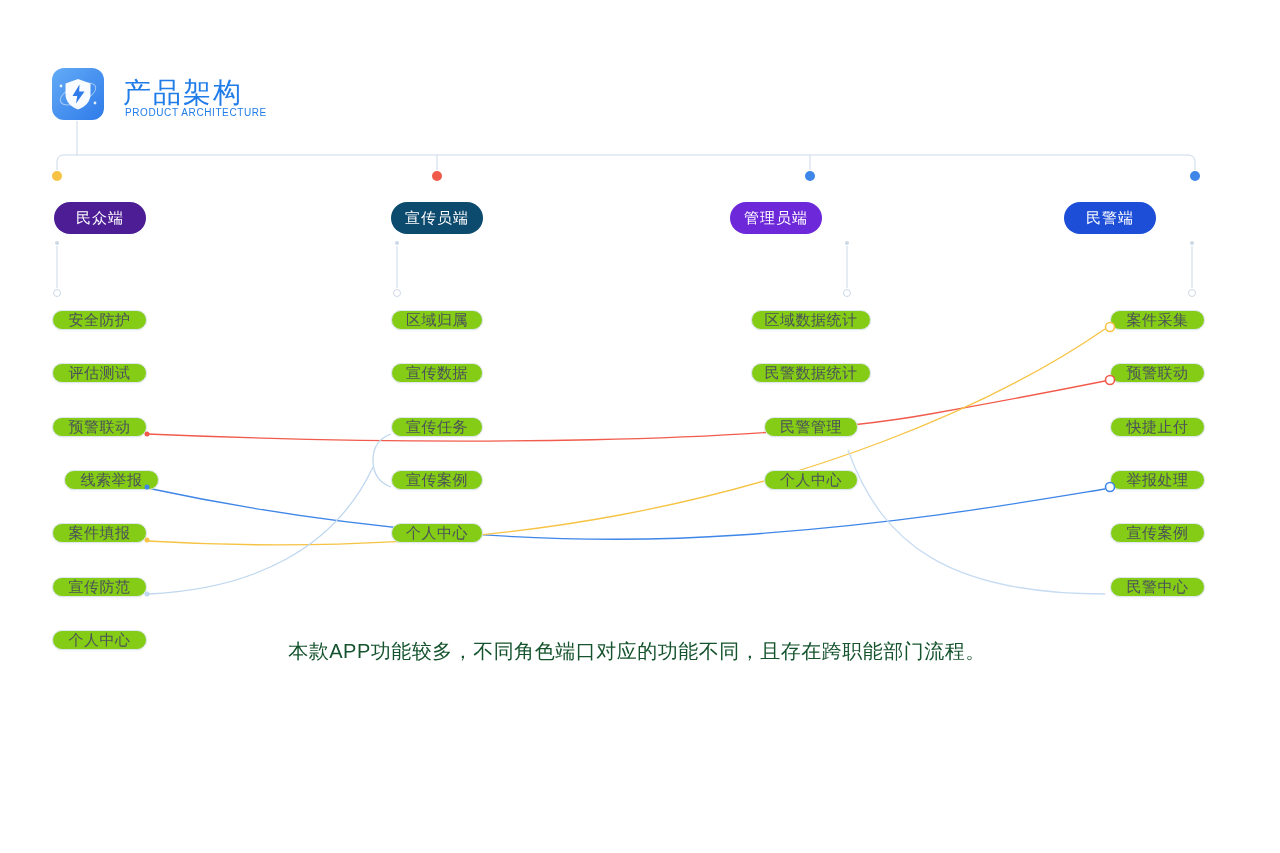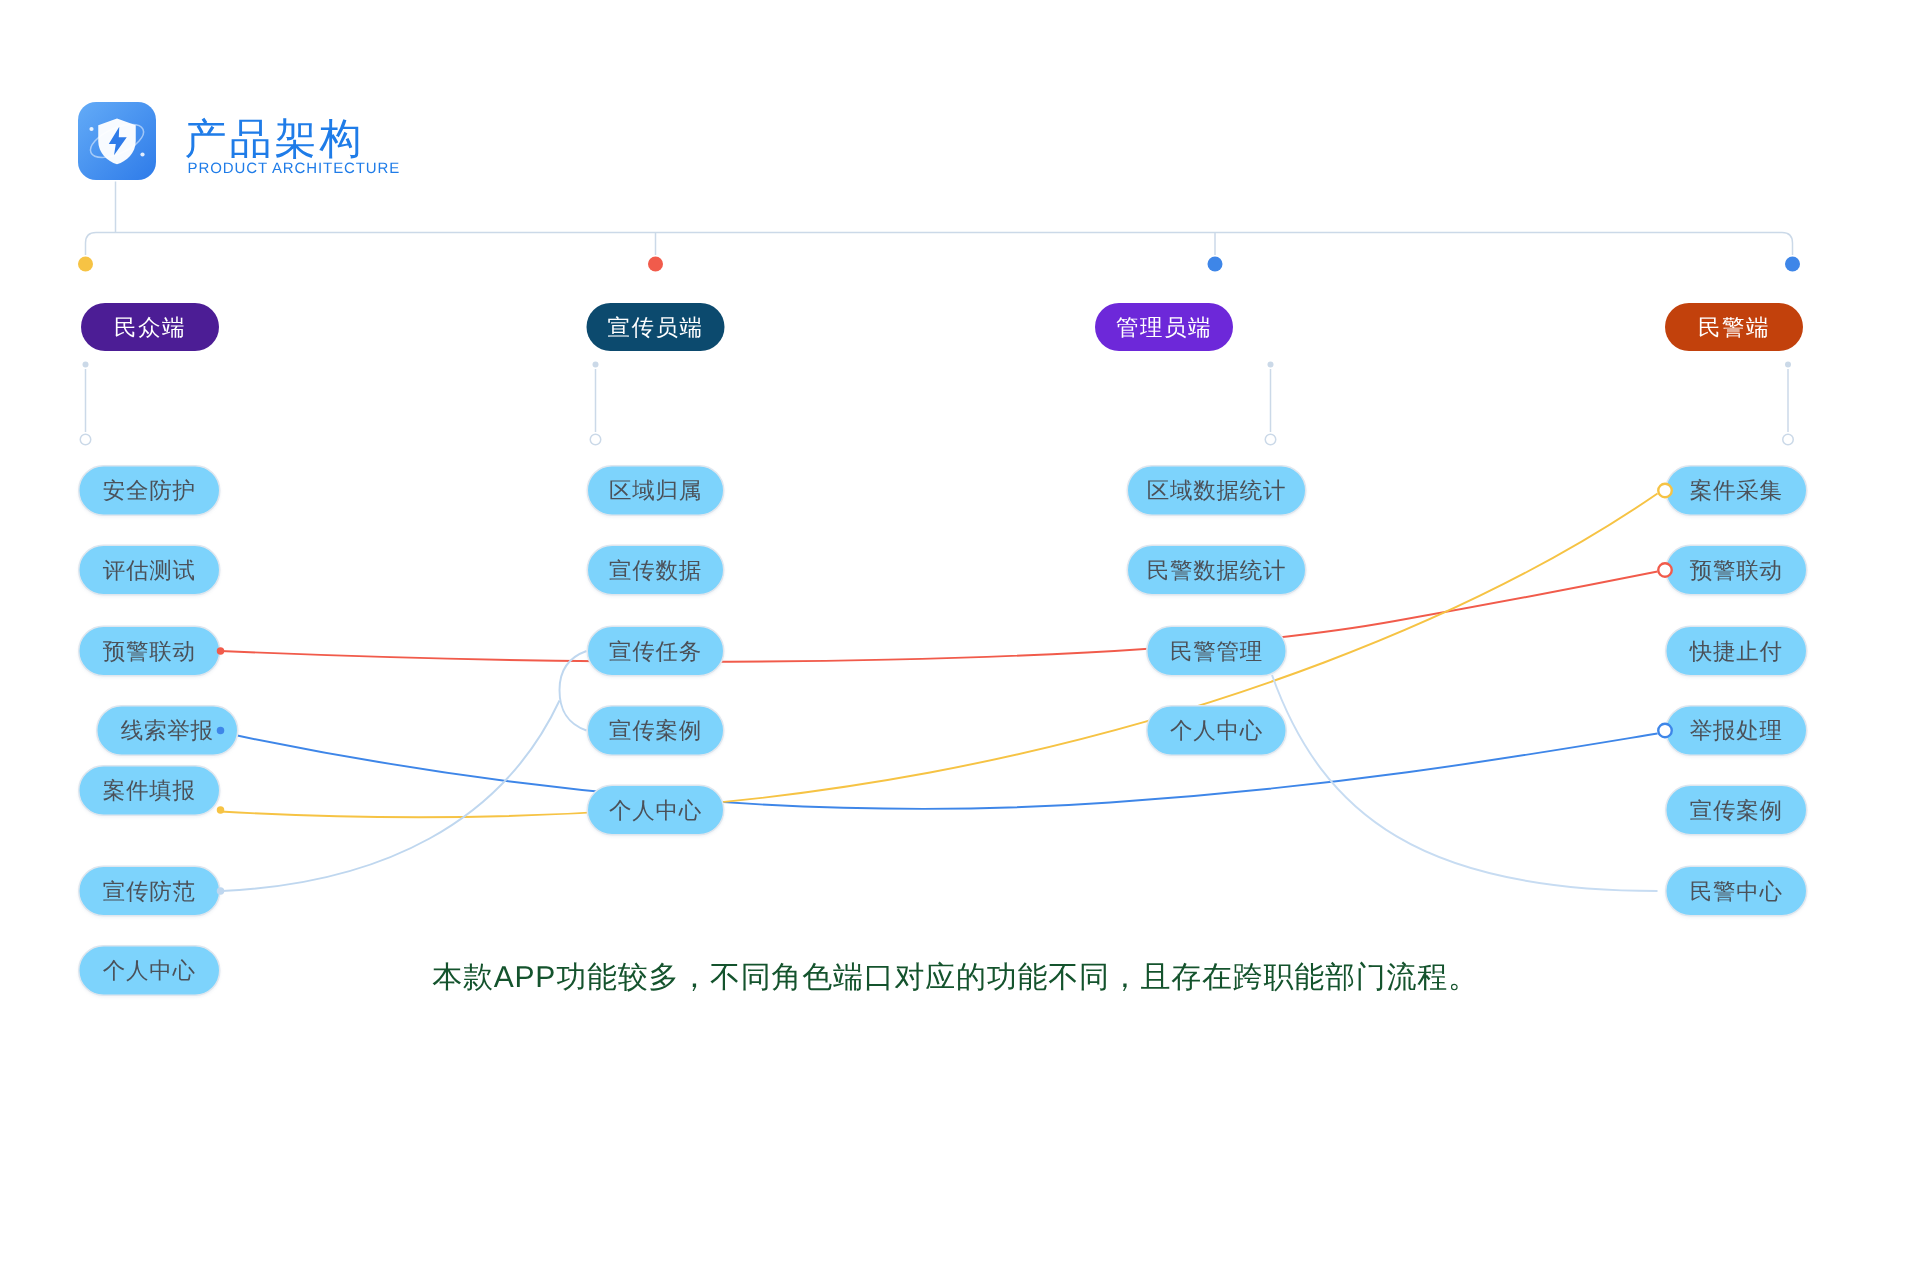--- a/index.html
+++ b/index.html
@@ -17,21 +17,21 @@
   svg.layer{position:absolute;left:0;top:0;pointer-events:none}
   .behind{z-index:1}
   .front{z-index:3}
 
   .pill{
     position:absolute;top:202px;height:32px;width:92px;border-radius:16px;
     color:#fff;font-size:15px;display:flex;align-items:center;justify-content:center;
     z-index:2;letter-spacing:1px;
   }
   .node{
-    position:absolute;height:34px;background:#7dd3fc;border:1px solid #DFE6EE;border-radius:17px;
+    position:absolute;height:20px;background:#84cc16;border:1px solid #DFE6EE;border-radius:17px;
     display:flex;align-items:center;justify-content:center;font-size:15px;color:#4B5159;
     z-index:2;box-shadow:0 1px 2px rgba(180,195,210,.18);letter-spacing:.5px;
   }
   .note{
     position:absolute;left:0;right:6px;top:638px;text-align:center;
     font-size:20px;color:#14532d;z-index:2;letter-spacing:.5px;
   }
 </style>
 </head>
 <body>
@@ -87,27 +87,27 @@
     <path d="M 147,488 C 330,527 540,549 740,535 C 900,524 1020,503 1105,489" fill="none" stroke-width="1.3" style="stroke: rgb(62, 134, 232);"></path>
     <path d="M 147,541 C 320,551 480,541 620,515 C 800,481 980,415 1105,329" fill="none" stroke-width="1.3" style="stroke: rgb(246, 195, 68);"></path>
     <path d="M 148,594 C 255,589 335,548 373,467" fill="none" stroke-width="1.3" style="stroke: rgb(191, 215, 239);"></path>
     <path d="M 391,434 C 377,439 373,449 373,460 C 373,472 377,482 391,487" fill="none" stroke-width="1.3" style="stroke: rgb(191, 215, 239);"></path>
     <path d="M 848,450 C 882,545 950,594 1105,594" fill="none" stroke-width="1.3" style="stroke: rgb(199, 220, 242);"></path>
   </svg>
 
   <div class="pill" style="left: 54px; background: #4c1d95;">民众端</div>
   <div class="pill" style="left: 391px; background: #0c4a6e;">宣传员端</div>
   <div class="pill" style="left: 730px; background: #6d28d9;">管理员端</div>
-  <div class="pill" style="left: 1110px; background: #c2410c;">民警端</div>
+  <div class="pill" style="left: 1064px; background: #1d4ed8;">民警端</div>
 
   <div class="node" style="left:52px;top:310px;width:95px">安全防护</div>
   <div class="node" style="left:52px;top:363px;width:95px">评估测试</div>
   <div class="node" style="left:52px;top:417px;width:95px">预警联动</div>
   <div class="node" style="left:64px;top:470px;width:95px">线索举报</div>
-  <div class="node" style="left:52px;top:510px;width:95px">案件填报</div>
+  <div class="node" style="left:52px;top:523px;width:95px">案件填报</div>
   <div class="node" style="left:52px;top:577px;width:95px">宣传防范</div>
   <div class="node" style="left:52px;top:630px;width:95px">个人中心</div>
 
   <div class="node" style="left:391px;top:310px;width:92px">区域归属</div>
   <div class="node" style="left:391px;top:363px;width:92px">宣传数据</div>
   <div class="node" style="left:391px;top:417px;width:92px">宣传任务</div>
   <div class="node" style="left:391px;top:470px;width:92px">宣传案例</div>
   <div class="node" style="left:391px;top:523px;width:92px">个人中心</div>
 
   <div class="node" style="left:751px;top:310px;width:120px">区域数据统计</div>

